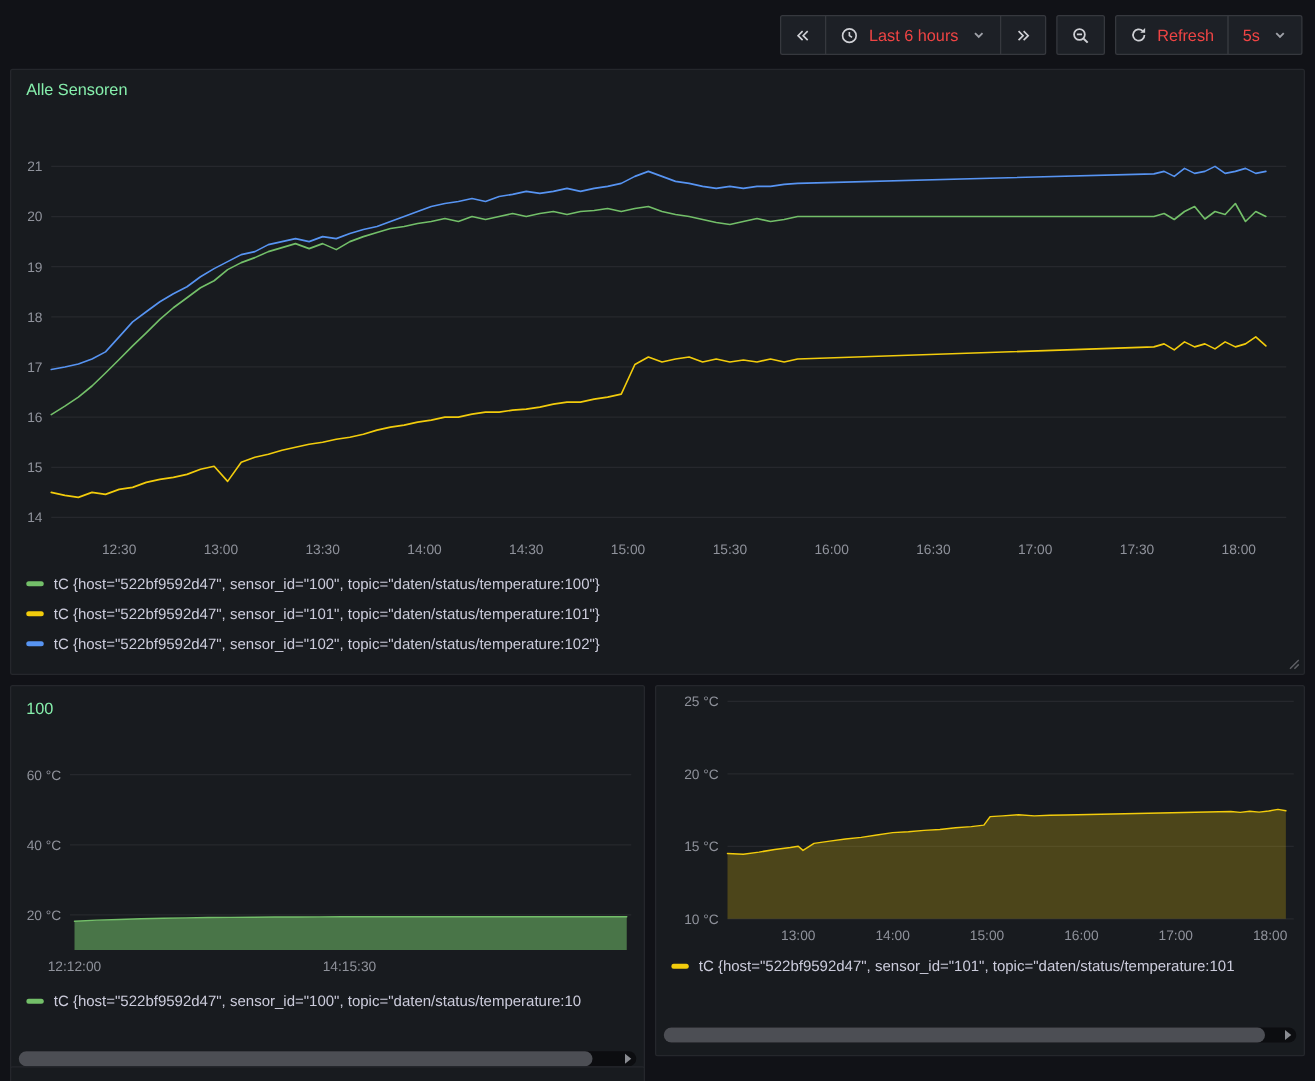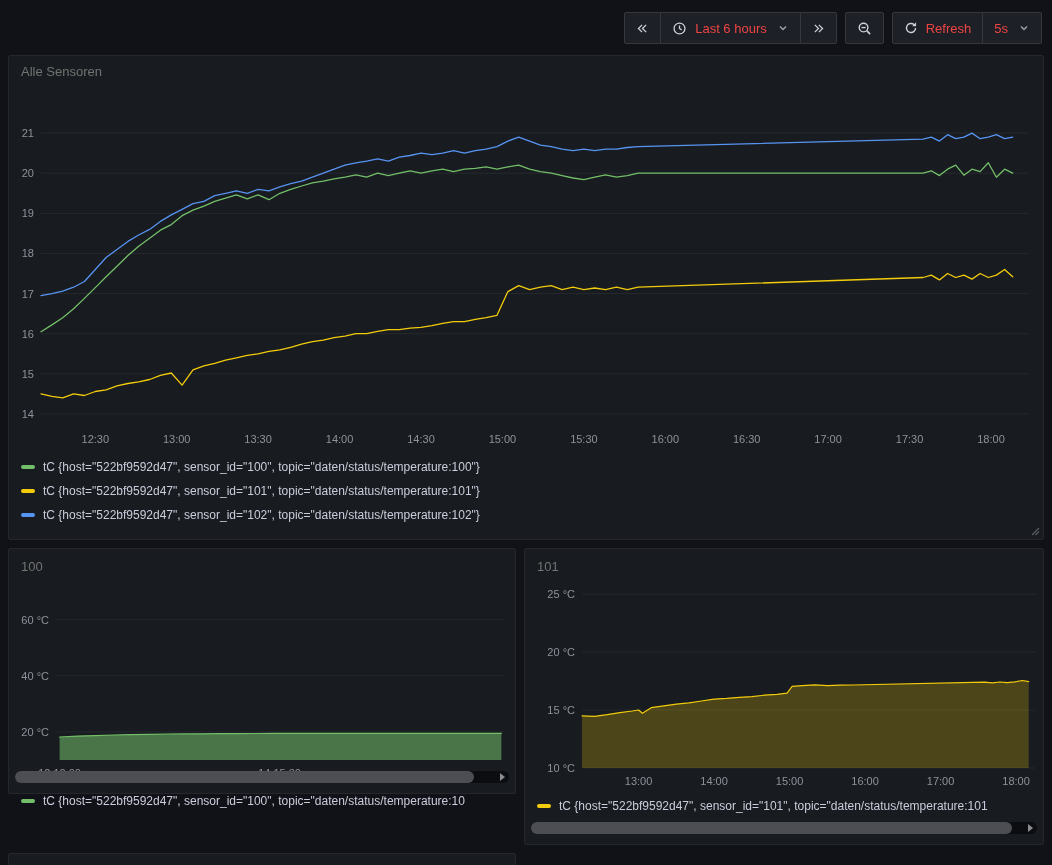--- a/index.html
+++ b/index.html
@@ -14,35 +14,35 @@
     box-sizing:border-box;white-space:nowrap;}
   .tb-btn svg{flex:none;color:#cfd0d5;}
   .btn-group .tb-btn + .tb-btn{margin-left:-1px;}
   .btn-group .tb-btn:first-child{border-radius:2px 0 0 2px;}
   .btn-group .tb-btn:last-child{border-radius:0 2px 2px 0;justify-content:flex-end;}
   .tb-btn.single{border-radius:2px;}
   .tb-btn .caret{margin-left:2px;color:#9fa1a8;}
 
   
   .panel{position:absolute;background:#181b1f;border:1px solid #25272c;border-radius:2px;box-sizing:border-box;}
-  .panel-title{font-size:13px;font-weight:500;color:#737373;margin:0;cursor:pointer;}
+  .panel-title{font-size:13px;font-weight:500;color:#86efac;margin:0;cursor:pointer;}
 
   .main-panel{left:8px;top:55px;width:1036px;height:485px;padding:6px 12px;}
   .main-panel .panel-title{margin:2px 0 8px 0;}
   .main-panel svg.chart{display:block;}
 
   .legend{margin-top:4px;}
   .legend-item{display:flex;align-items:center;gap:8px;height:24px;font-size:12px;color:#ccccdc;cursor:pointer;}
   .swatch{display:inline-block;width:14px;height:4px;border-radius:2px;background:#888;flex:none;}
 
   .resize-handle{position:absolute;right:3px;bottom:3px;cursor:nwse-resize;}
 
   .sub-panel .panel-header{padding:10px 12px 8px 12px;}
   .sub-panel svg.chart{display:block;margin:0 2px;}
-  #panel-100{left:8px;top:548px;width:508px;height:246px;}
+  #panel-100{left:8px;top:548px;width:508px;height:316px;}
   #panel-101{left:524px;top:548px;width:520px;height:297px;}
   .legend-row{margin:7px 12px 0 12px;display:flex;align-items:center;gap:8px;font-size:12px;
     color:#ccccdc;white-space:nowrap;overflow:hidden;cursor:pointer;}
 
   .hscroll{position:absolute;left:6px;right:6px;bottom:10px;height:12px;background:#0c0d10;
     border-radius:6px;cursor:pointer;}
   .hscroll-thumb{position:absolute;left:0;top:0;height:12px;border-radius:6px;background:#4c4e54;}
   .hscroll-arrow{position:absolute;right:4px;top:2px;width:0;height:0;
     border-left:5px solid #8a8c92;border-top:4px solid transparent;border-bottom:4px solid transparent;}
 
@@ -179,23 +179,20 @@
       <span class="swatch" style="background: rgb(115, 191, 105);"></span>
       <span>tC {host="522bf9592d47", sensor_id="100", topic="daten/status/temperature:10</span>
     </div>
     <div class="hscroll">
       <div class="hscroll-thumb" style="width:93%"></div>
       <div class="hscroll-arrow"></div>
     </div>
   </section>
 
   <section class="panel sub-panel" id="panel-101">
-    <div class="panel-header">
-      <h2 class="panel-title">101</h2>
-    </div>
     <svg class="chart" id="svg-101" width="514" height="210">
         <line x1="55" x2="508" y1="186" y2="186" stroke="rgba(204,204,220,0.08)" stroke-width="1"></line>
         <text x="48" y="190" text-anchor="end">10 °C</text>
         <line x1="55" x2="508" y1="128.03821656050957" y2="128.03821656050957" stroke="rgba(204,204,220,0.08)" stroke-width="1"></line>
         <text x="48" y="132.03821656050957" text-anchor="end">15 °C</text>
         <line x1="55" x2="508" y1="70.07643312101911" y2="70.07643312101911" stroke="rgba(204,204,220,0.08)" stroke-width="1"></line>
         <text x="48" y="74.07643312101911" text-anchor="end">20 °C</text>
         <line x1="55" x2="508" y1="12.114649681528654" y2="12.114649681528654" stroke="rgba(204,204,220,0.08)" stroke-width="1"></line>
         <text x="48" y="16.114649681528654" text-anchor="end">25 °C</text>
         <text x="111.6" y="203" text-anchor="middle">13:00</text>

